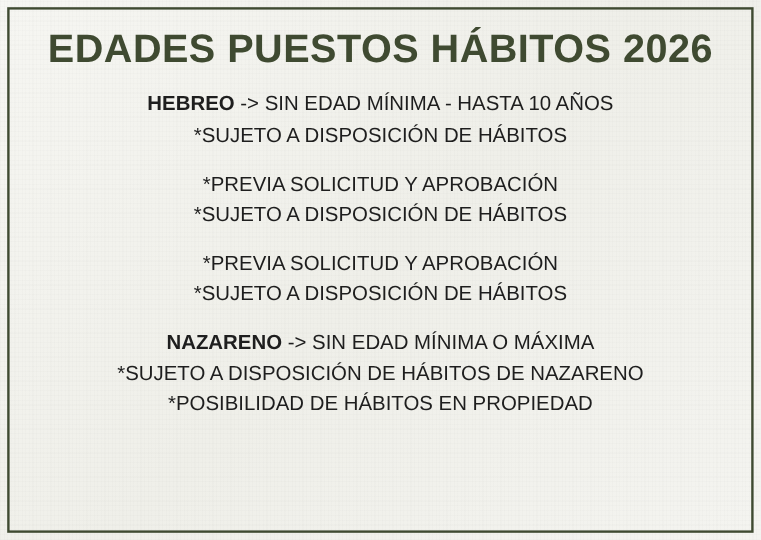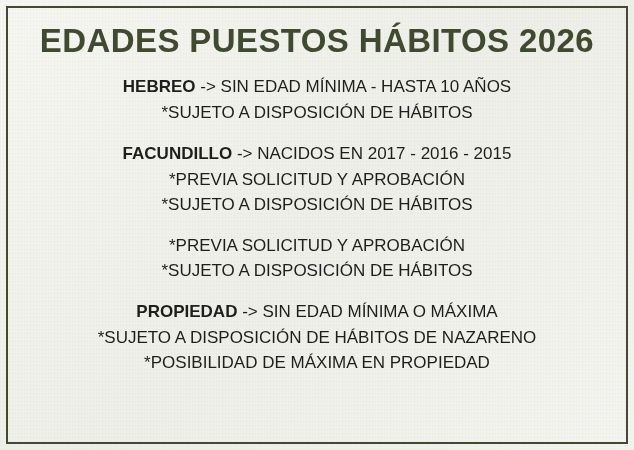--- a/index.html
+++ b/index.html
@@ -94,35 +94,32 @@
     <h1 id="title">EDADES PUESTOS HÁBITOS 2026</h1>
 
     <div class="block">
       <div class="line block-head">
         <span class="bold">HEBREO</span><span> -&gt; SIN EDAD MÍNIMA - HASTA 10 AÑOS</span>
       </div>
       <div class="line">*SUJETO A DISPOSICIÓN DE HÁBITOS</div>
     </div>
 
     <div class="block">
-      <div class="line block-head">
-        <span class="bold">FACUNDILLO</span><span> -&gt; NACIDOS EN 2017 - 2016 - 2015</span>
-      </div>
       <div class="line">*PREVIA SOLICITUD Y APROBACIÓN</div>
       <div class="line">*SUJETO A DISPOSICIÓN DE HÁBITOS</div>
     </div>
 
     <div class="block">
       <div class="line">*PREVIA SOLICITUD Y APROBACIÓN</div>
       <div class="line">*SUJETO A DISPOSICIÓN DE HÁBITOS</div>
     </div>
 
     <div class="block">
       <div class="line block-head">
-        <span class="bold">PROPIEDAD</span><span> -&gt; SIN EDAD MÍNIMA O MÁXIMA</span>
+        <span class="bold">NAZARENO</span><span> -&gt; SIN EDAD MÍNIMA O MÁXIMA</span>
       </div>
       <div class="line">*SUJETO A DISPOSICIÓN DE HÁBITOS DE NAZARENO</div>
-      <div class="line">*POSIBILIDAD DE MÁXIMA EN PROPIEDAD</div>
+      <div class="line">*POSIBILIDAD DE HÁBITOS EN PROPIEDAD</div>
     </div>
 
   </div>
 
 </div>
 
 </body></html>

